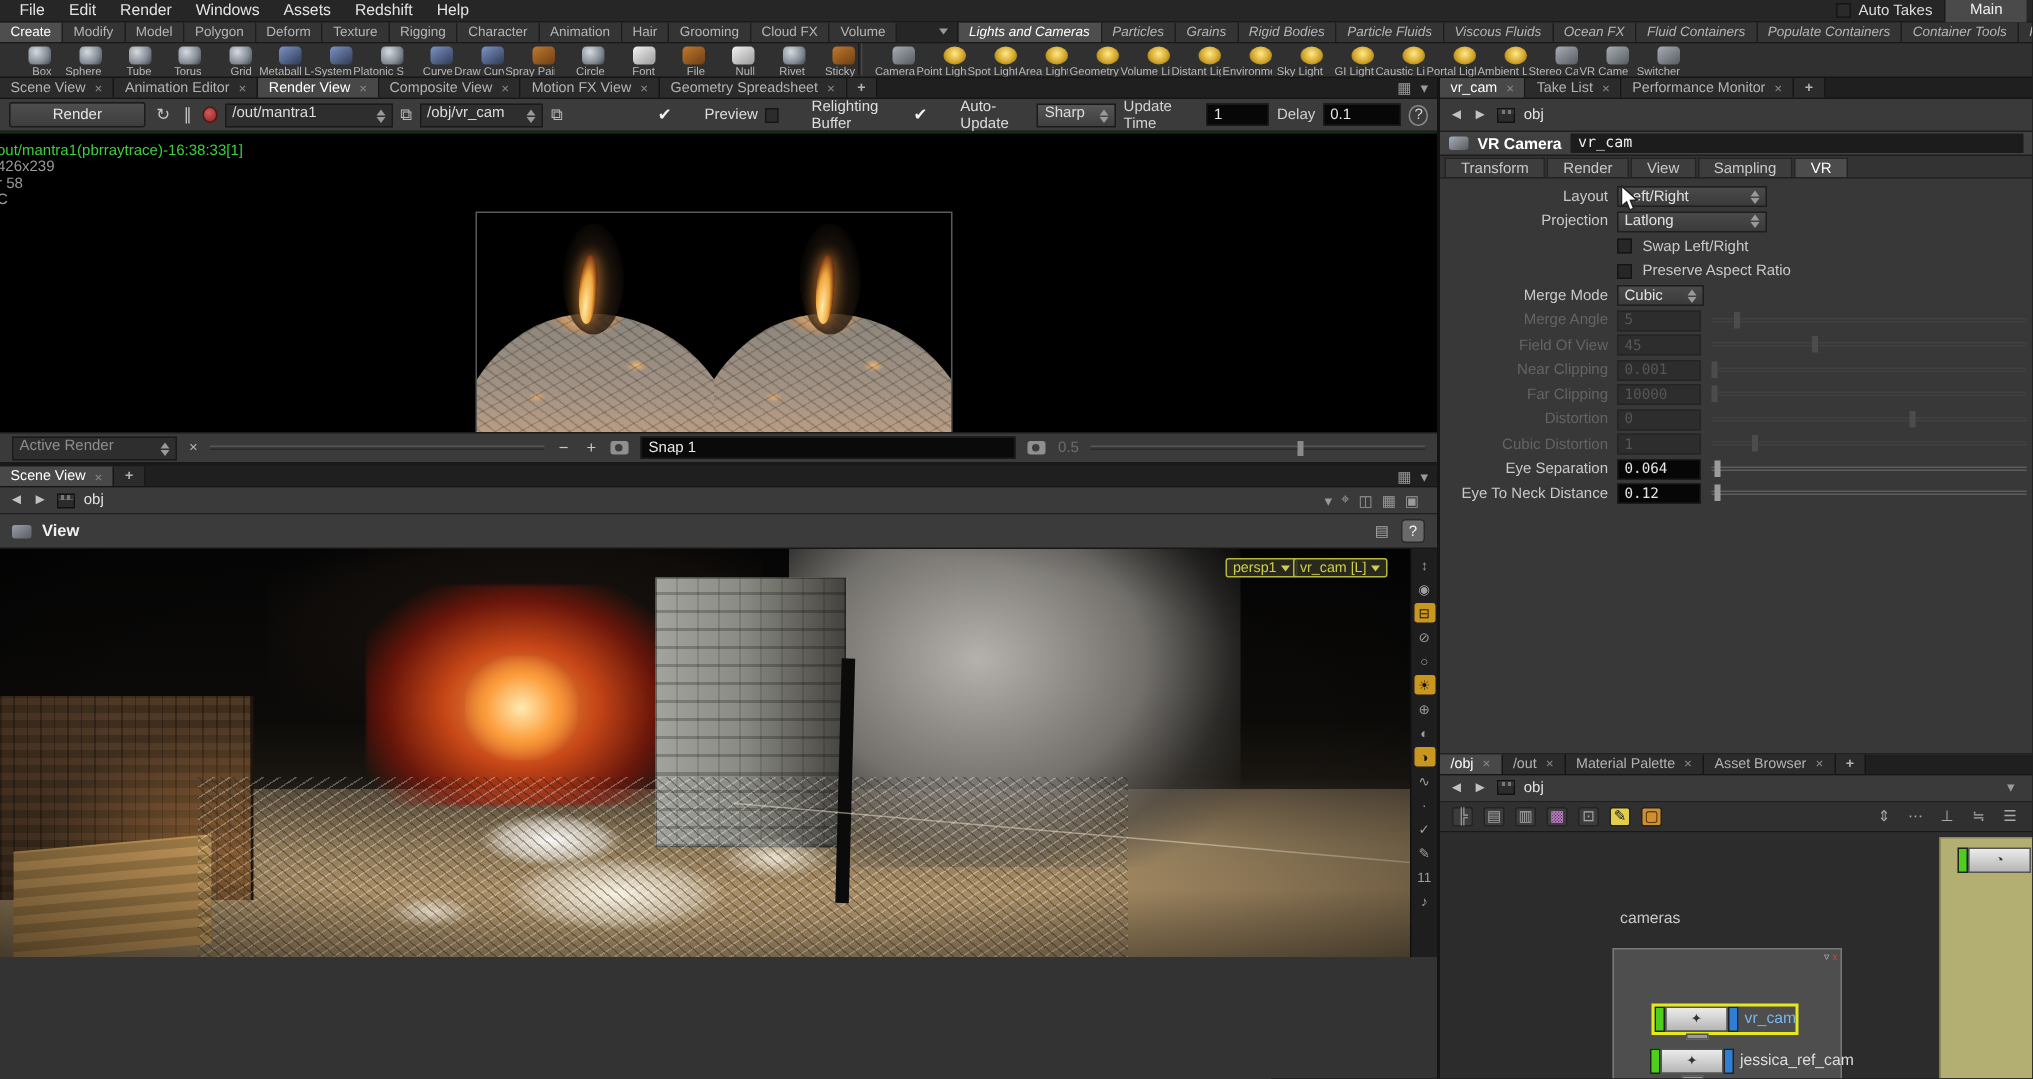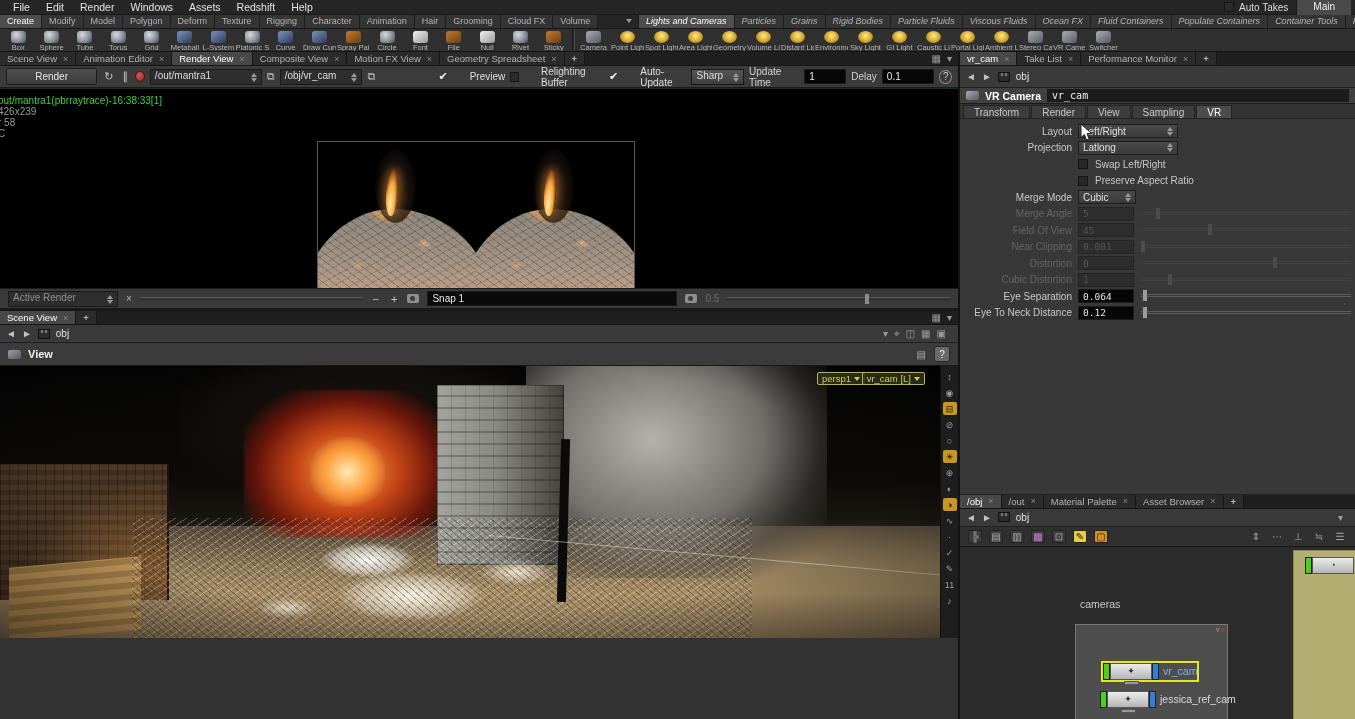--- a/index.html
+++ b/index.html
@@ -23,21 +23,21 @@
   .shelf-dd::after{content:"";display:inline-block;border:3px solid transparent;border-top:4px solid #999;margin-top:4px;}
   .stabs-left{display:flex;width:620px;overflow:hidden;}
   .stabs-right{display:flex;overflow:hidden;flex:1;border-left:1px solid #191919;font-style:italic;}
   .tab-plus{padding:0 7px;color:#ddd;font-weight:bold;}
 
   .shelf-tools{position:absolute;left:0;top:29px;width:1355px;height:23px;background:#303030;display:flex;border-bottom:1px solid #151515;}
   .tools-group{display:flex;align-items:flex-start;padding:1px 2px 0;gap:1px;}
   .tools-left{width:572px;overflow:hidden;}
   .tools-div{width:3px;border-left:1px solid #1a1a1a;border-right:1px solid #444;height:21px;}
   .tools-right{flex:1;overflow:hidden;}
-  .tool{width:33px;display:flex;flex-direction:column;align-items:center;gap:0px;}
+  .tool{width:33px;display:flex;flex-direction:column;align-items:flex-end;gap:0px;}
   .ti{width:15px;height:12px;border-radius:3px;margin-top:1px;}
   .tool[data-tint="geo"] .ti{background:radial-gradient(circle at 35% 30%,#d7dbe0,#828a94 60%,#3c4148);}
   .tool[data-tint="light"] .ti{background:radial-gradient(circle at 50% 40%,#ffe98a,#d4a72c 55%,#7a5a14);border-radius:50%;}
   .tool[data-tint="cam"] .ti{background:linear-gradient(145deg,#a8aeb5,#565b61);}
   .tool[data-tint="curve"] .ti{background:linear-gradient(145deg,#7d93c4,#2e3a55);}
   .tool[data-tint="misc"] .ti{background:linear-gradient(145deg,#c0792e,#6e3f12);}
   .tool[data-tint="white"] .ti{background:linear-gradient(145deg,#f2f2f2,#9a9a9a);}
   .tl{font-size:7.5px;color:#b9b9b9;white-space:nowrap;overflow:hidden;max-width:33px;}
 
   
@@ -763,20 +763,29 @@
         <div class="prow" data-type="field" data-disabled="true" data-has-slider="true">
           <span class="plabel">Near Clipping</span>
 
           <span class="pfld">0.001</span>
           <span class="pslider">
             <span class="prail"></span>
             <span class="hdl" style="left:0%"></span>
           </span>
         </div>
         <div class="prow" data-type="field" data-disabled="true" data-has-slider="true">
+          <span class="plabel">Far Clipping</span>
+
+          <span class="pfld">10000</span>
+          <span class="pslider">
+            <span class="prail"></span>
+            <span class="hdl" style="left:0%"></span>
+          </span>
+        </div>
+        <div class="prow" data-type="field" data-disabled="true" data-has-slider="true">
           <span class="plabel">Distortion</span>
 
           <span class="pfld">0</span>
           <span class="pslider">
             <span class="prail"></span>
             <span class="hdl" style="left:63%"></span>
           </span>
         </div>
         <div class="prow" data-type="field" data-disabled="true" data-has-slider="true">
           <span class="plabel">Cubic Distortion</span>

